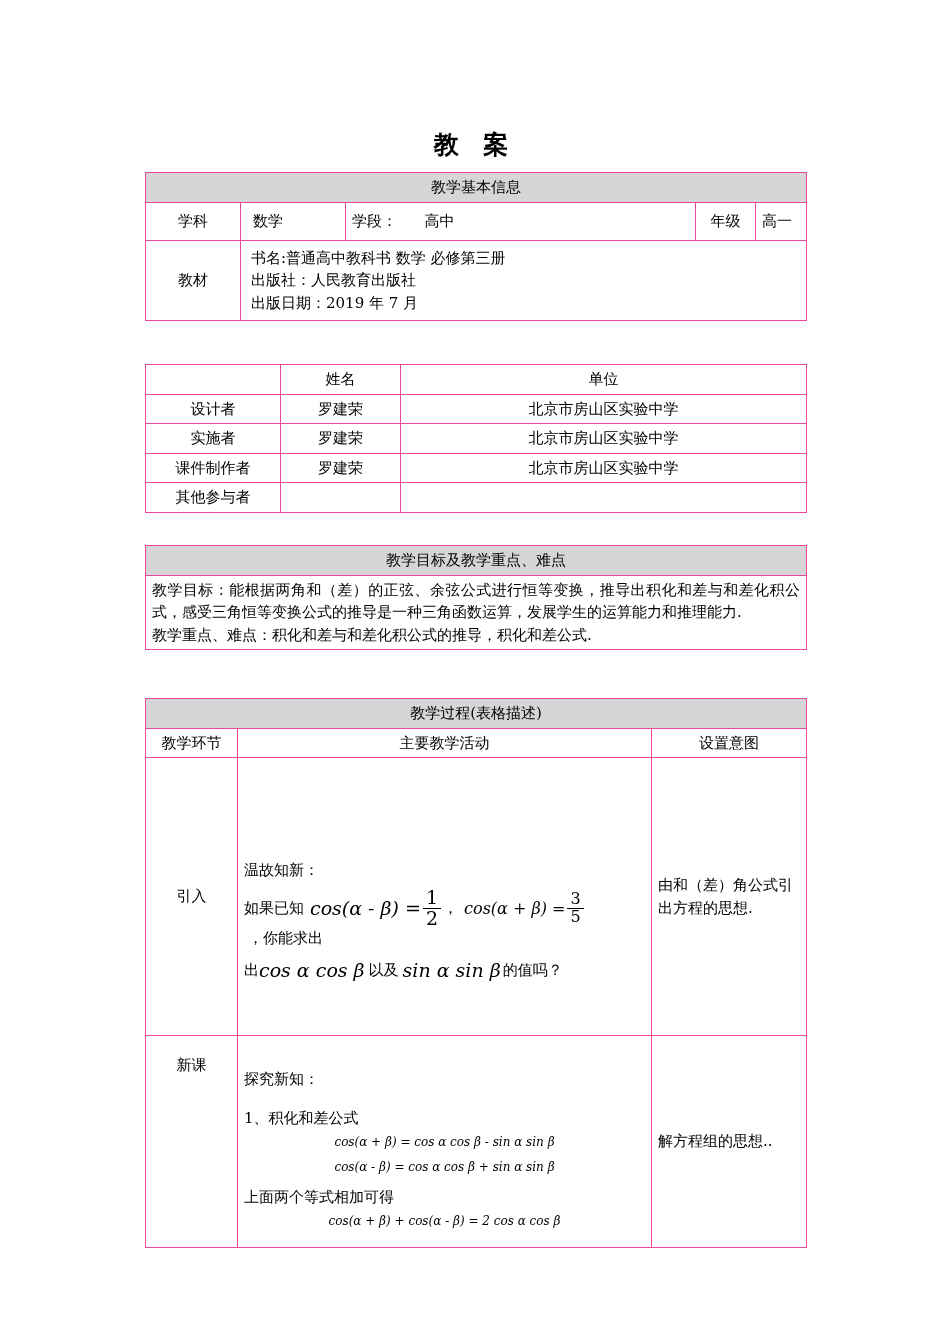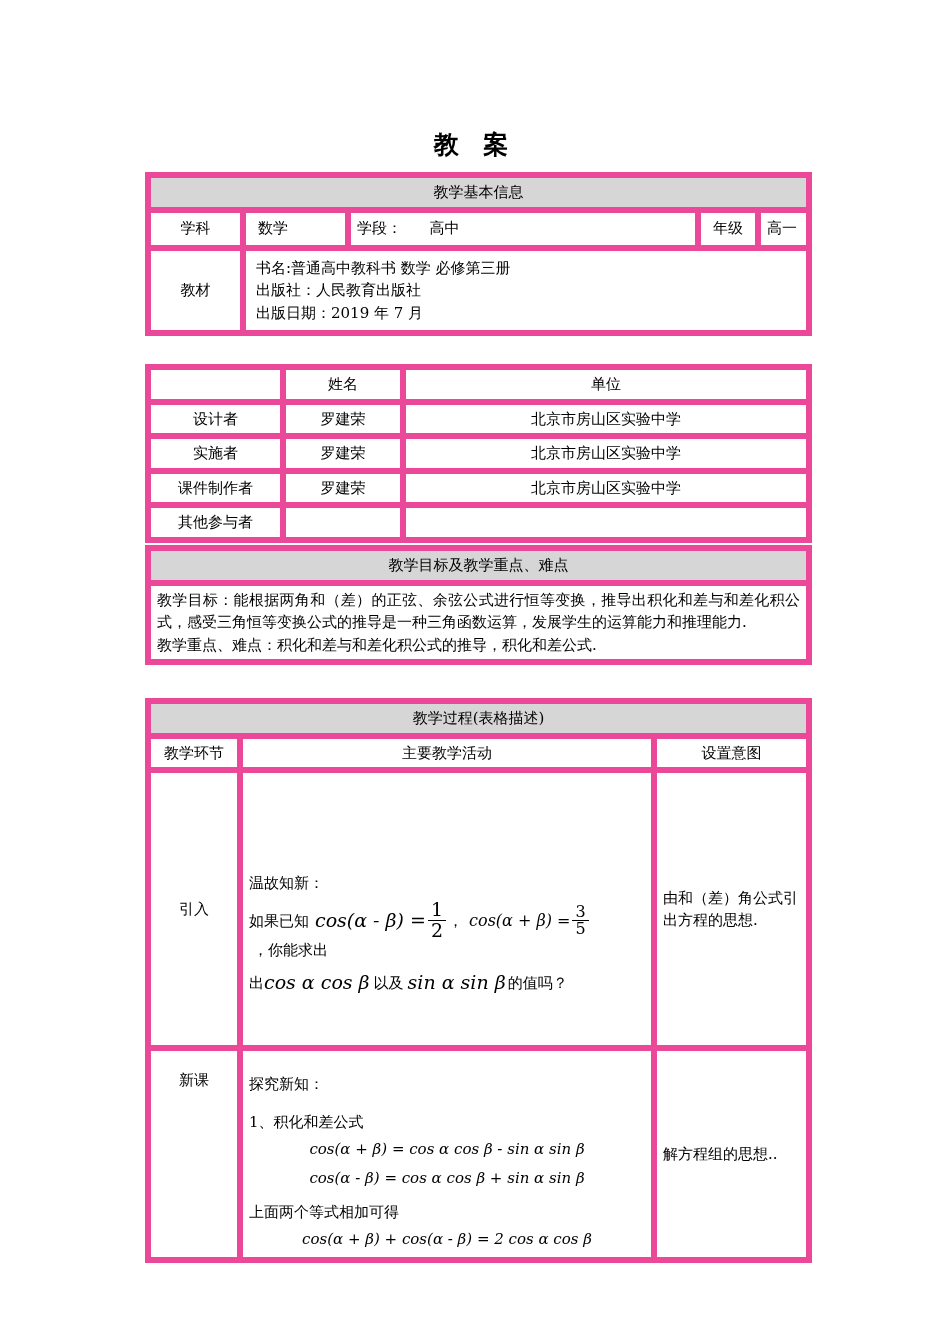--- a/index.html
+++ b/index.html
@@ -33,21 +33,21 @@
     width: 950px;
     font-family: "DejaVu Serif", "Liberation Serif", serif;
   }
   table.tbl {
     border-collapse: collapse;
     table-layout: fixed;
     font-size: 15px;
     font-family: "DejaVu Serif", "Liberation Serif", serif;
   }
   table.tbl td {
-    border: 6px solid #ec4899;
+    border: 1px solid #ec4899;
     padding: 3px 6px;
     vertical-align: middle;
     line-height: 1.5;
   }
   .hdr {
     background: #d6d6d6;
     text-align: center;
     font-size: 15px;
   }
   .ctr { text-align: center; }
@@ -126,21 +126,21 @@
     display: block;
     margin-bottom: 4px;
   }
   .inline-row {
     display: flex;
     align-items: center;
     flex-wrap: wrap;
     line-height: 1.2;
   }
   .formula-block {
-    font-size: 15px;
+    font-size: 12px;
     line-height: 1.85;
     margin-top: 2px;
   }
   .spacer-intro { height: 48px; }
 </style>
 </head>
 <body>
 
 <div class="page">
 

